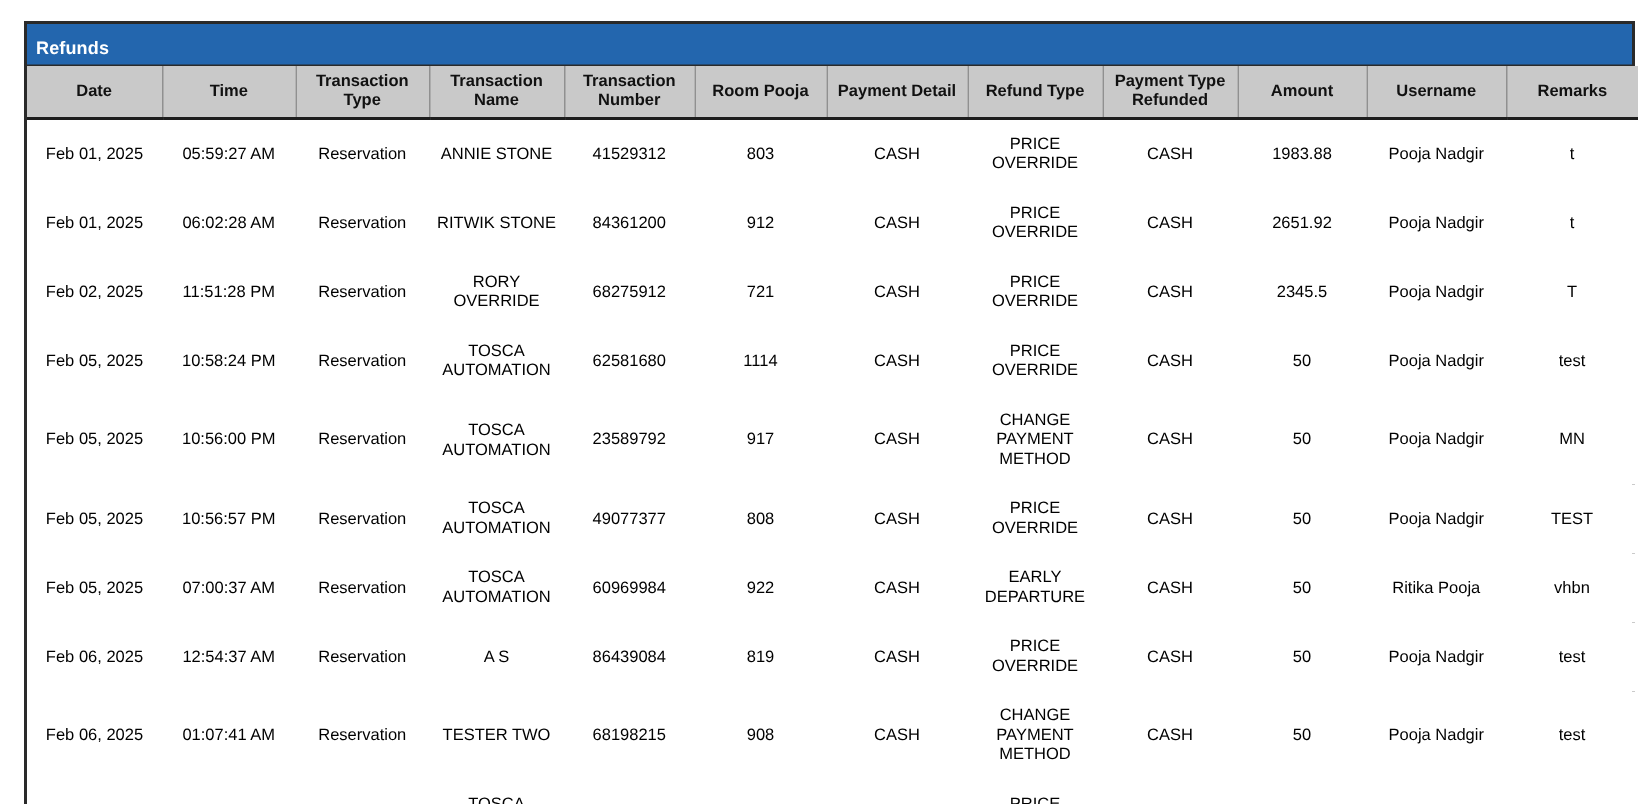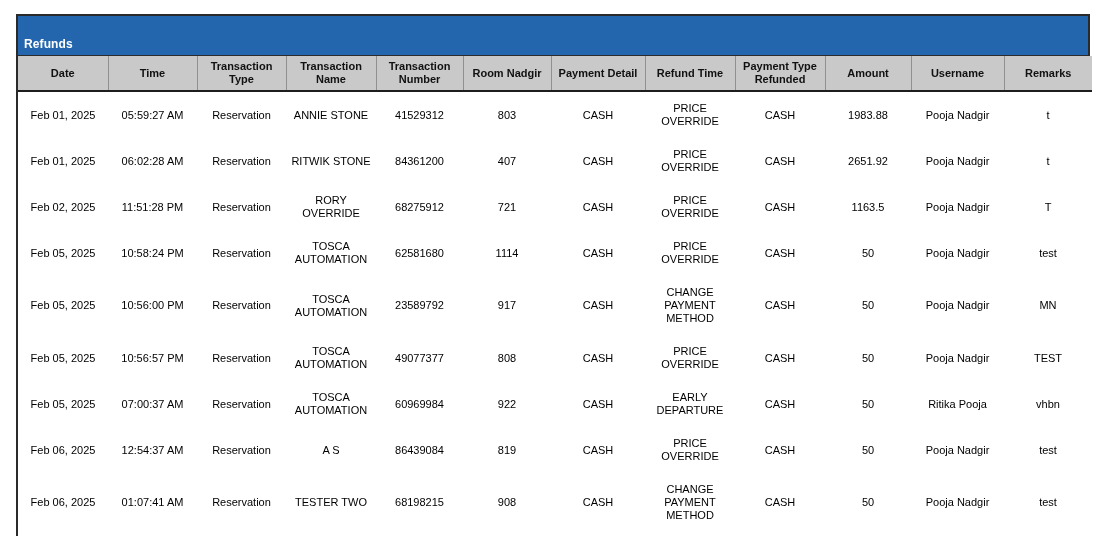--- a/index.html
+++ b/index.html
@@ -14,21 +14,21 @@
     left: 16px; top: 14px;
     width: 1074px;
     border: 2px solid var(--border-color, #2a2a2a);
     background: #ffffff;
   }
   .titlebar {
     background: var(--titlebar-color, #2366ae);
     color: #ffffff;
     font-size: 12px;
     font-weight: bold;
-    padding: 21px 6px 4px 6px;
+    padding: 9px 6px 4px 6px;
     border-bottom: 1px solid var(--border-color, #2a2a2a);
     letter-spacing: 0.1px;
   }
   table.report-table {
     width: 100%;
     border-collapse: collapse;
     table-layout: fixed;
   }
   table.report-table thead th {
     background: var(--header-bg, #c9c9c9);
@@ -75,23 +75,23 @@
         <col style="width: 93px;">
         <col style="width: 88px;">
       </colgroup>
     <thead>
       <tr>
           <th>Date</th>
           <th>Time</th>
           <th>Transaction Type</th>
           <th>Transaction Name</th>
           <th>Transaction Number</th>
-          <th>Room Nadgir</th>
+          <th>Room Pooja</th>
           <th>Payment Detail</th>
-          <th>Refund Time</th>
+          <th>Refund Type</th>
           <th>Payment Type Refunded</th>
           <th>Amount</th>
           <th>Username</th>
           <th>Remarks</th>
         </tr>
     </thead>
     <tbody>
         <tr>
           <td>Feb 01, 2025</td>
           <td>05:59:27 AM</td>
@@ -105,39 +105,39 @@
           <td>1983.88</td>
           <td>Pooja Nadgir</td>
           <td>t</td>
         </tr>
         <tr>
           <td>Feb 01, 2025</td>
           <td>06:02:28 AM</td>
           <td>Reservation</td>
           <td>RITWIK STONE</td>
           <td>84361200</td>
-          <td>407</td>
+          <td>912</td>
           <td>CASH</td>
           <td>PRICE OVERRIDE</td>
           <td>CASH</td>
           <td>2651.92</td>
           <td>Pooja Nadgir</td>
           <td>t</td>
         </tr>
         <tr>
           <td>Feb 02, 2025</td>
           <td>11:51:28 PM</td>
           <td>Reservation</td>
           <td>RORY OVERRIDE</td>
           <td>68275912</td>
           <td>721</td>
           <td>CASH</td>
           <td>PRICE OVERRIDE</td>
           <td>CASH</td>
-          <td>1163.5</td>
+          <td>2345.5</td>
           <td>Pooja Nadgir</td>
           <td>T</td>
         </tr>
         <tr>
           <td>Feb 05, 2025</td>
           <td>10:58:24 PM</td>
           <td>Reservation</td>
           <td>TOSCA AUTOMATION</td>
           <td>62581680</td>
           <td>1114</td>

